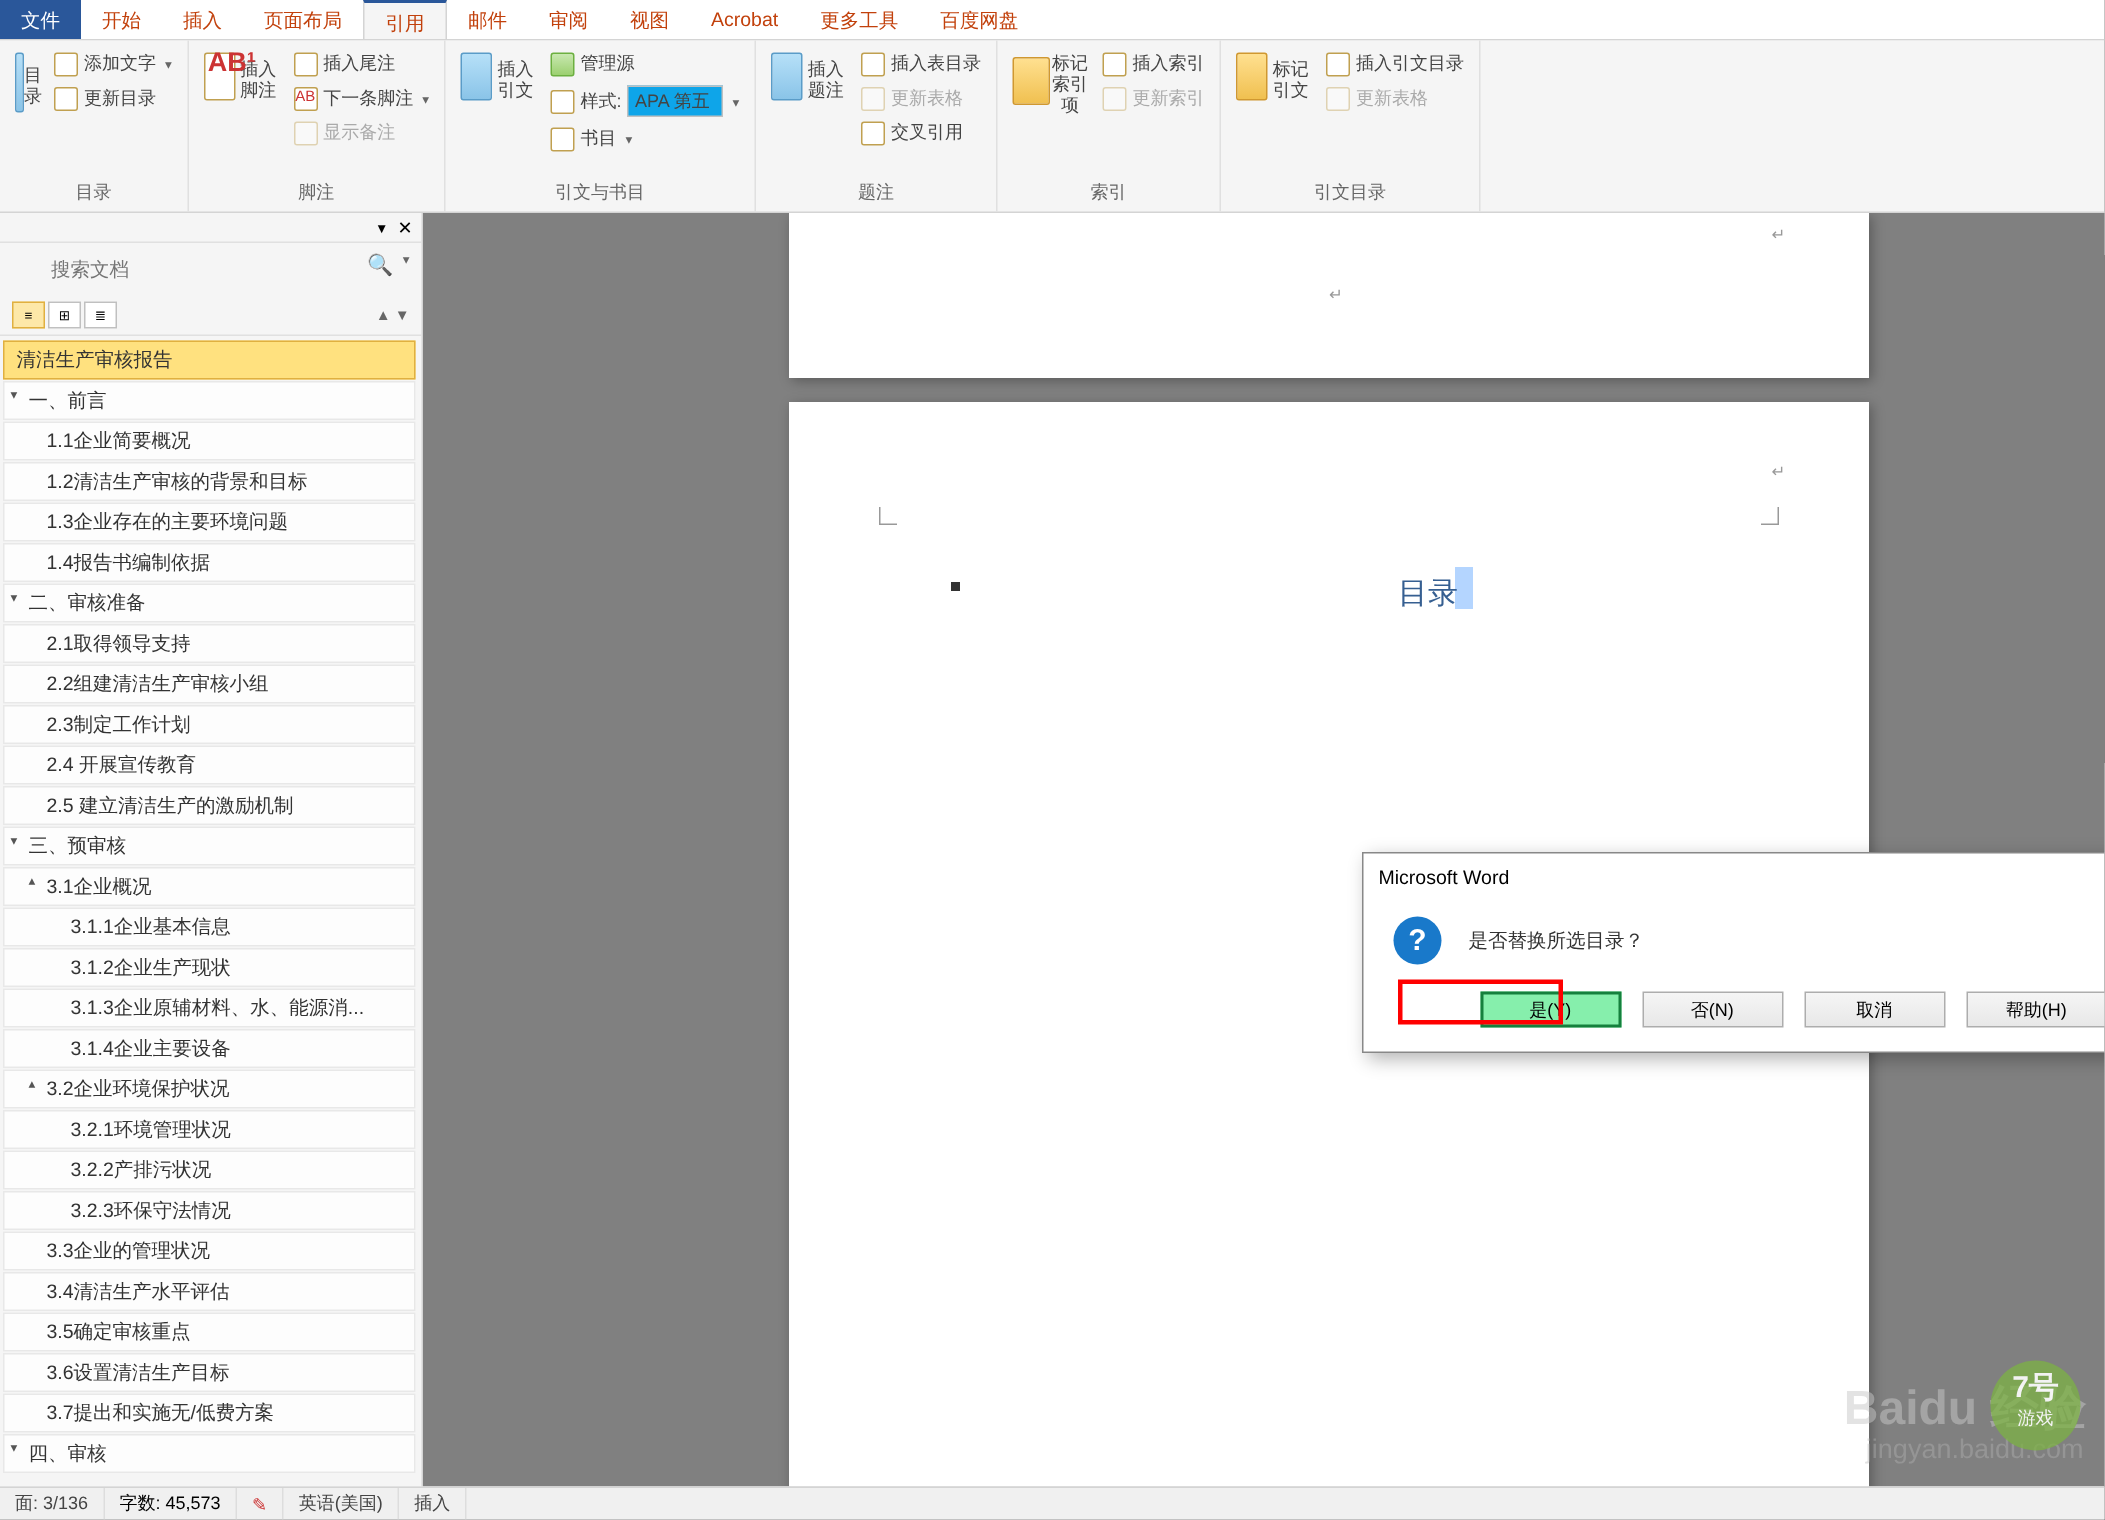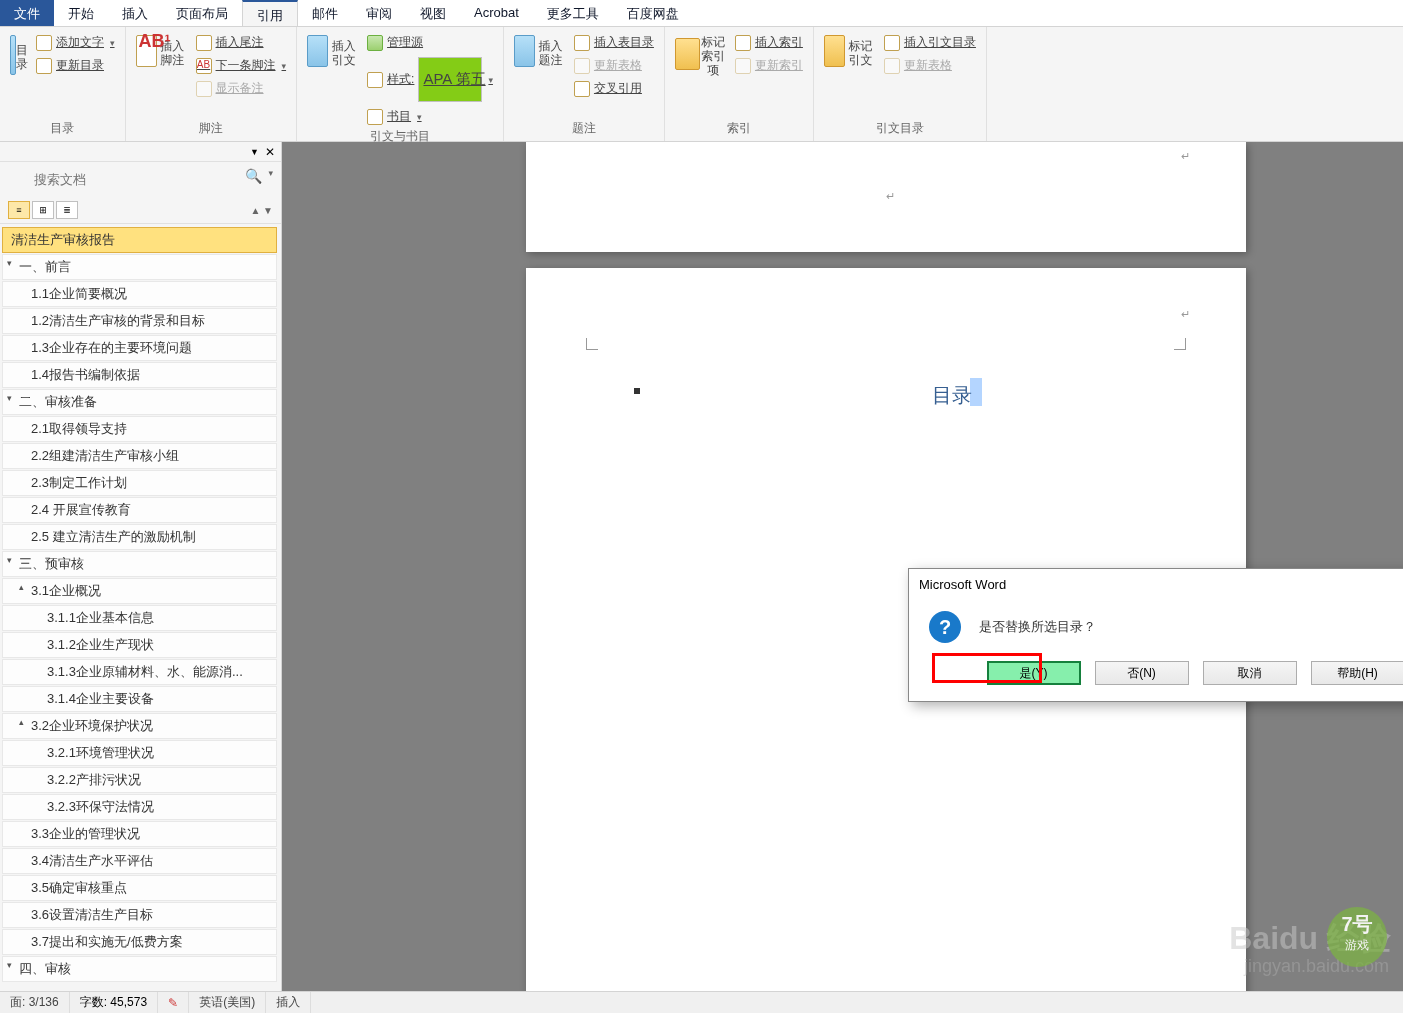--- a/index.html
+++ b/index.html
@@ -1,37 +1,37 @@
 <!DOCTYPE html>
 <html><head>
 <meta charset="utf-8">
 <style>
 * { margin: 0; padding: 0; box-sizing: border-box; font-family: "Microsoft YaHei", "SimSun", sans-serif; }
 body { background: #e6e6e6; width: 1403px; height: 1013px; overflow: hidden; position: relative; font-size: 12px; }
 
 
 .tabs { display: flex; background: #fff; border-bottom: 1px solid #d4d4d4; height: 27px; align-items: stretch; }
-.tab { padding: 5px 14px; color: #0f172a; cursor: pointer; font-size: 13px; }
+.tab { padding: 5px 14px; color: #c2410c; cursor: pointer; font-size: 13px; }
 .tab.file { background: #2a579a; color: #fff; }
 .tab.active { background: #f5f5f5; border: 1px solid #d4d4d4; border-bottom: none; border-top: 2px solid #2a579a; }
 
 
 .ribbon { display: flex; background: #f5f5f5; height: 115px; border-bottom: 1px solid #d4d4d4; }
 .group { border-right: 1px solid #e0e0e0; padding: 4px 8px 0 8px; display: flex; flex-direction: column; height: 100%; }
 .group-body { flex: 1; display: flex; align-items: flex-start; gap: 4px; }
 .group-label { text-align: center; color: #666; font-size: 12px; padding: 2px 0 4px 0; }
 .big-btn { display: flex; flex-direction: row; align-items: center; justify-content: center; width: 56px; padding: 4px 2px; cursor: pointer; }
 .big-btn .icon { width: 32px; height: 32px; margin-bottom: 4px; }
 .big-btn span { text-align: center; font-size: 12px; line-height: 14px; color: #444; }
 .stack { display: flex; flex-direction: column; gap: 4px; padding-top: 2px; }
-.small-btn { display: flex; align-items: center; gap: 4px; cursor: pointer; font-size: 12px; color: #444; padding: 1px 2px; white-space: nowrap; text-decoration: underline; }
+.small-btn { display: flex; align-items: center; gap: 4px; cursor: pointer; font-size: 12px; color: #444; padding: 1px 2px; white-space: nowrap; }
 .small-btn .micon { width: 16px; height: 16px; flex-shrink: 0; }
 .small-btn.disabled { color: #aaa; }
 .dropdown-arrow { font-size: 9px; color: #666; margin-left: 2px; }
-.style-select { border: 1px solid #c0c0c0; background: #84cc16; padding: 12px 4px; font-size: 15px; width: 64px; display: inline-block; }
+.style-select { border: 1px solid #c0c0c0; background: #0ea5e9; padding: 1px 4px; font-size: 12px; width: 64px; display: inline-block; }
 
 
 .nav-pane { position: absolute; left: 0; top: 142px; width: 282px; bottom: 22px; background: #f5f5f5; border-right: 1px solid #d4d4d4; display: flex; flex-direction: column; }
 .nav-header { display: flex; justify-content: flex-end; align-items: center; padding: 2px 6px; border-bottom: 1px solid #e0e0e0; height: 20px; gap: 6px; }
 .nav-search { display: flex; padding: 6px 8px; gap: 4px; margin-left: 24px; }
 .nav-search input { flex: 1; border: none; background: transparent; font-size: 13px; padding: 4px 2px; outline: none; }
 .nav-search .sicon { color: #2a579a; font-size: 14px; cursor: pointer; }
 .nav-view-tabs { display: flex; padding: 4px 8px; gap: 2px; border-bottom: 1px solid #e0e0e0; }
 .view-tab { width: 22px; height: 18px; border: 1px solid #c0c0c0; background: #fff; cursor: pointer; display: flex; align-items: center; justify-content: center; }
 .view-tab.active { background: #fde8a8; border-color: #e0b040; }

